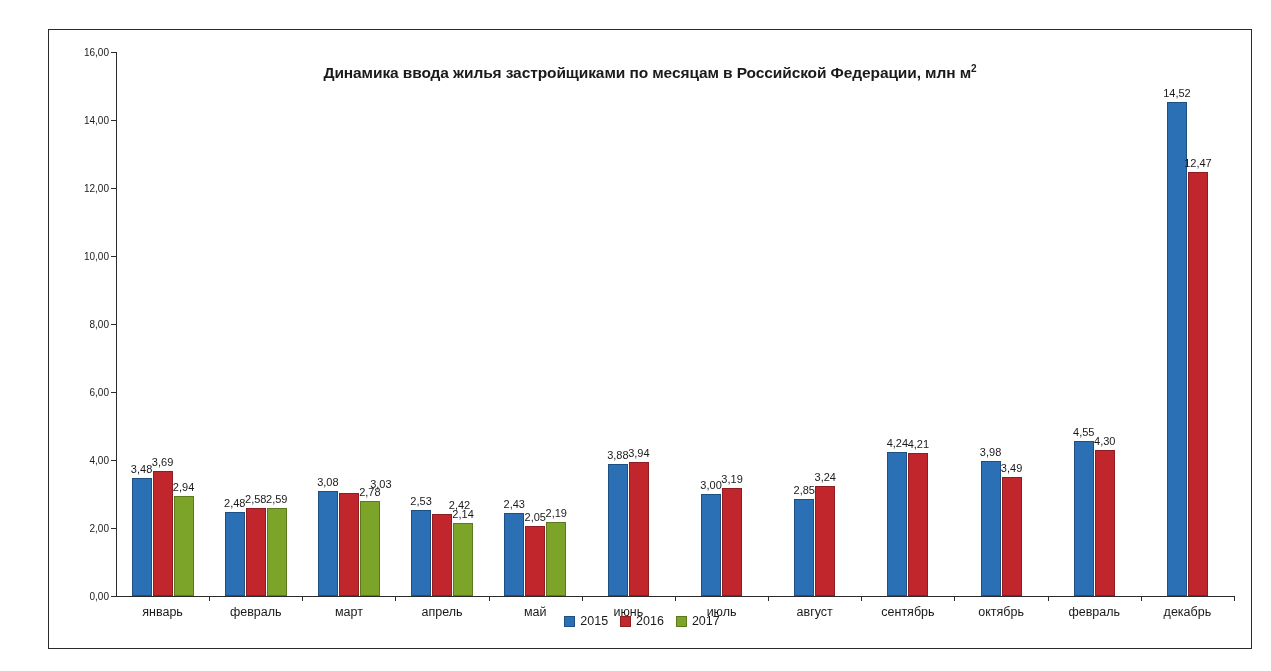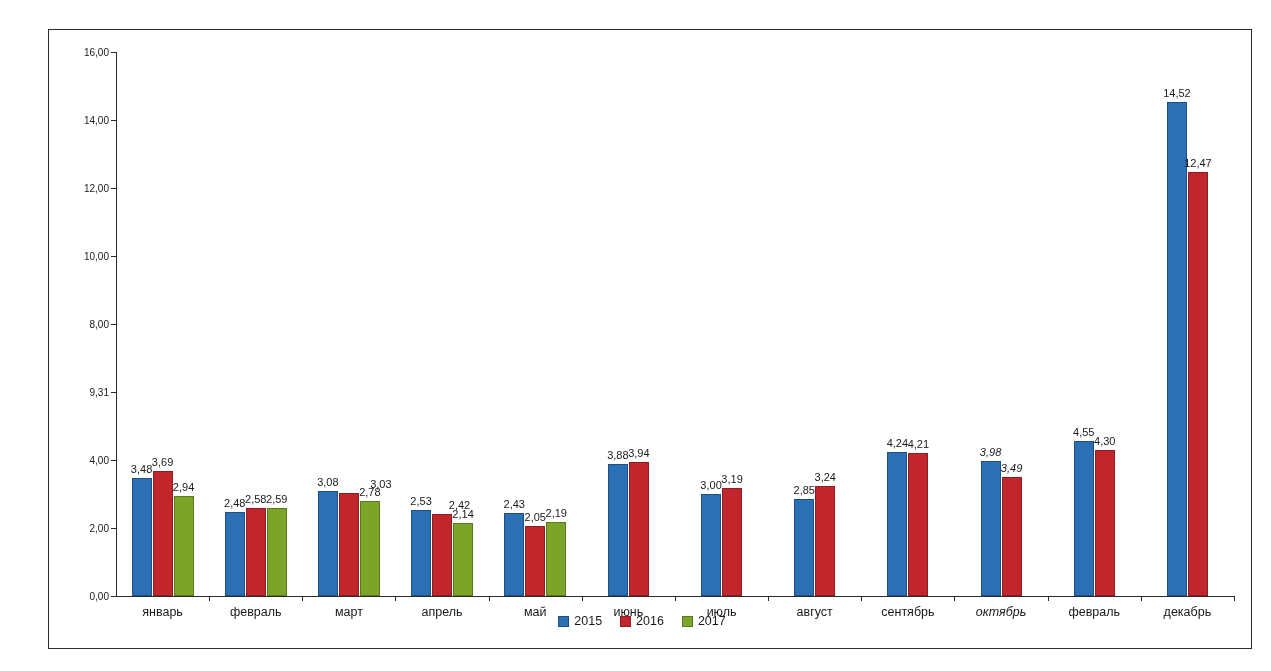--- a/index.html
+++ b/index.html
@@ -114,21 +114,21 @@
     white-space: nowrap;
   }
   #legend {
     position: absolute;
     left: 0;
     right: 16px;
     bottom: 20px;
     display: flex;
     justify-content: center;
     align-items: center;
-    gap: 18px;
+    gap: 12px;
   }
   .legend-item {
     display: flex;
     align-items: center;
     gap: 5px;
     font-size: 12.5px;
     color: #1a1a1a;
   }
   .legend-swatch {
     width: 11px;
@@ -137,32 +137,35 @@
   }
   .legend-swatch.s0 { background: #2b6fb5; border: 1px solid #1d4f82; }
   .legend-swatch.s1 { background: #c1262c; border: 1px solid #8f1c20; }
   .legend-swatch.s2 { background: #7ba428; border: 1px solid #5c7a1d; }
 </style>
 </head>
 <body>
 
 <div id="chart-frame">
 
+  <div id="plot-title">
+    <span>Динамика ввода жилья застройщиками по месяцам в Российской Федерации, млн м</span><sup>2</sup>
+  </div>
 
   <div id="plot-area">
     <div class="axis-line-left"></div>
     <div class="axis-line-bottom"></div>
     <div id="yticks">
         <div class="ytick-label" style="top: 544px;">0,00</div>
         <div class="ytick-mark" style="top: 544px;"></div>
         <div class="ytick-label" style="top: 476px;">2,00</div>
         <div class="ytick-mark" style="top: 476px;"></div>
         <div class="ytick-label" style="top: 408px;">4,00</div>
         <div class="ytick-mark" style="top: 408px;"></div>
-        <div class="ytick-label" style="top: 340px;">9,31</div>
+        <div class="ytick-label" style="top: 340px;">6,00</div>
         <div class="ytick-mark" style="top: 340px;"></div>
         <div class="ytick-label" style="top: 272px;">8,00</div>
         <div class="ytick-mark" style="top: 272px;"></div>
         <div class="ytick-label" style="top: 204px;">10,00</div>
         <div class="ytick-mark" style="top: 204px;"></div>
         <div class="ytick-label" style="top: 136px;">12,00</div>
         <div class="ytick-mark" style="top: 136px;"></div>
         <div class="ytick-label" style="top: 68px;">14,00</div>
         <div class="ytick-mark" style="top: 68px;"></div>
         <div class="ytick-label" style="top: 0px;">16,00</div>
@@ -244,21 +247,21 @@
           <div class="xcat-label">август</div>
         </div>
         <div class="group" style="left: 745.333px; width: 93.1667px;">
           <div class="xtick-mark" style="left: 93.1667px;"></div>
           <div class="bar s0" style="left: 26.0833px; width: 20px; height: 144.16px;"></div>
           <div class="bar-label" style="left: 36.0833px; bottom: 147.16px;">4,24</div>
           <div class="bar s1" style="left: 47.0833px; width: 20px; height: 143.14px;"></div>
           <div class="bar-label" style="left: 57.0833px; bottom: 146.14px;">4,21</div>
           <div class="xcat-label">сентябрь</div>
         </div>
-        <div class="group" style="left: 838.5px; width: 93.1667px; font-style: italic;">
+        <div class="group" style="left: 838.5px; width: 93.1667px;">
           <div class="xtick-mark" style="left: 93.1667px;"></div>
           <div class="bar s0" style="left: 26.0833px; width: 20px; height: 135.32px;"></div>
           <div class="bar-label" style="left: 36.0833px; bottom: 138.32px;">3,98</div>
           <div class="bar s1" style="left: 47.0833px; width: 20px; height: 118.66px;"></div>
           <div class="bar-label" style="left: 57.0833px; bottom: 121.66px;">3,49</div>
           <div class="xcat-label">октябрь</div>
         </div>
         <div class="group" style="left: 931.667px; width: 93.1667px;">
           <div class="xtick-mark" style="left: 93.1667px;"></div>
           <div class="bar s0" style="left: 26.0833px; width: 20px; height: 154.7px;"></div>

